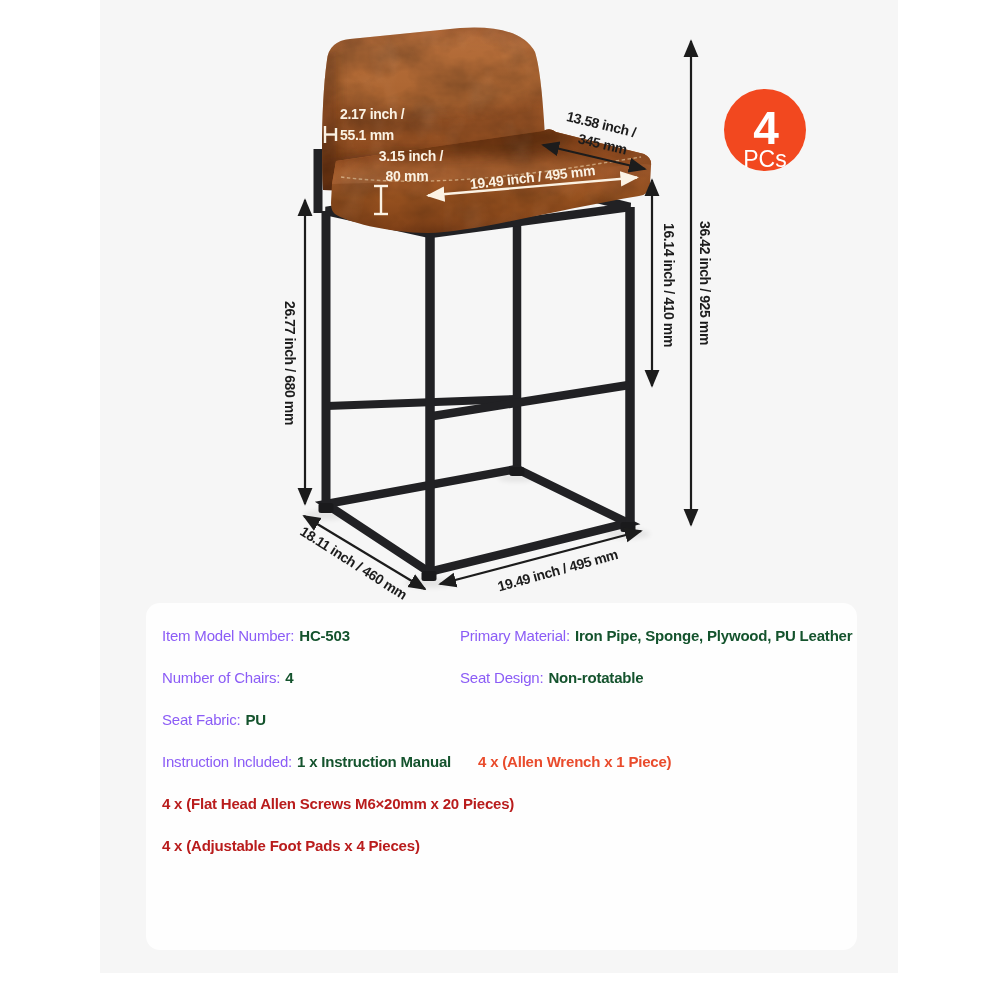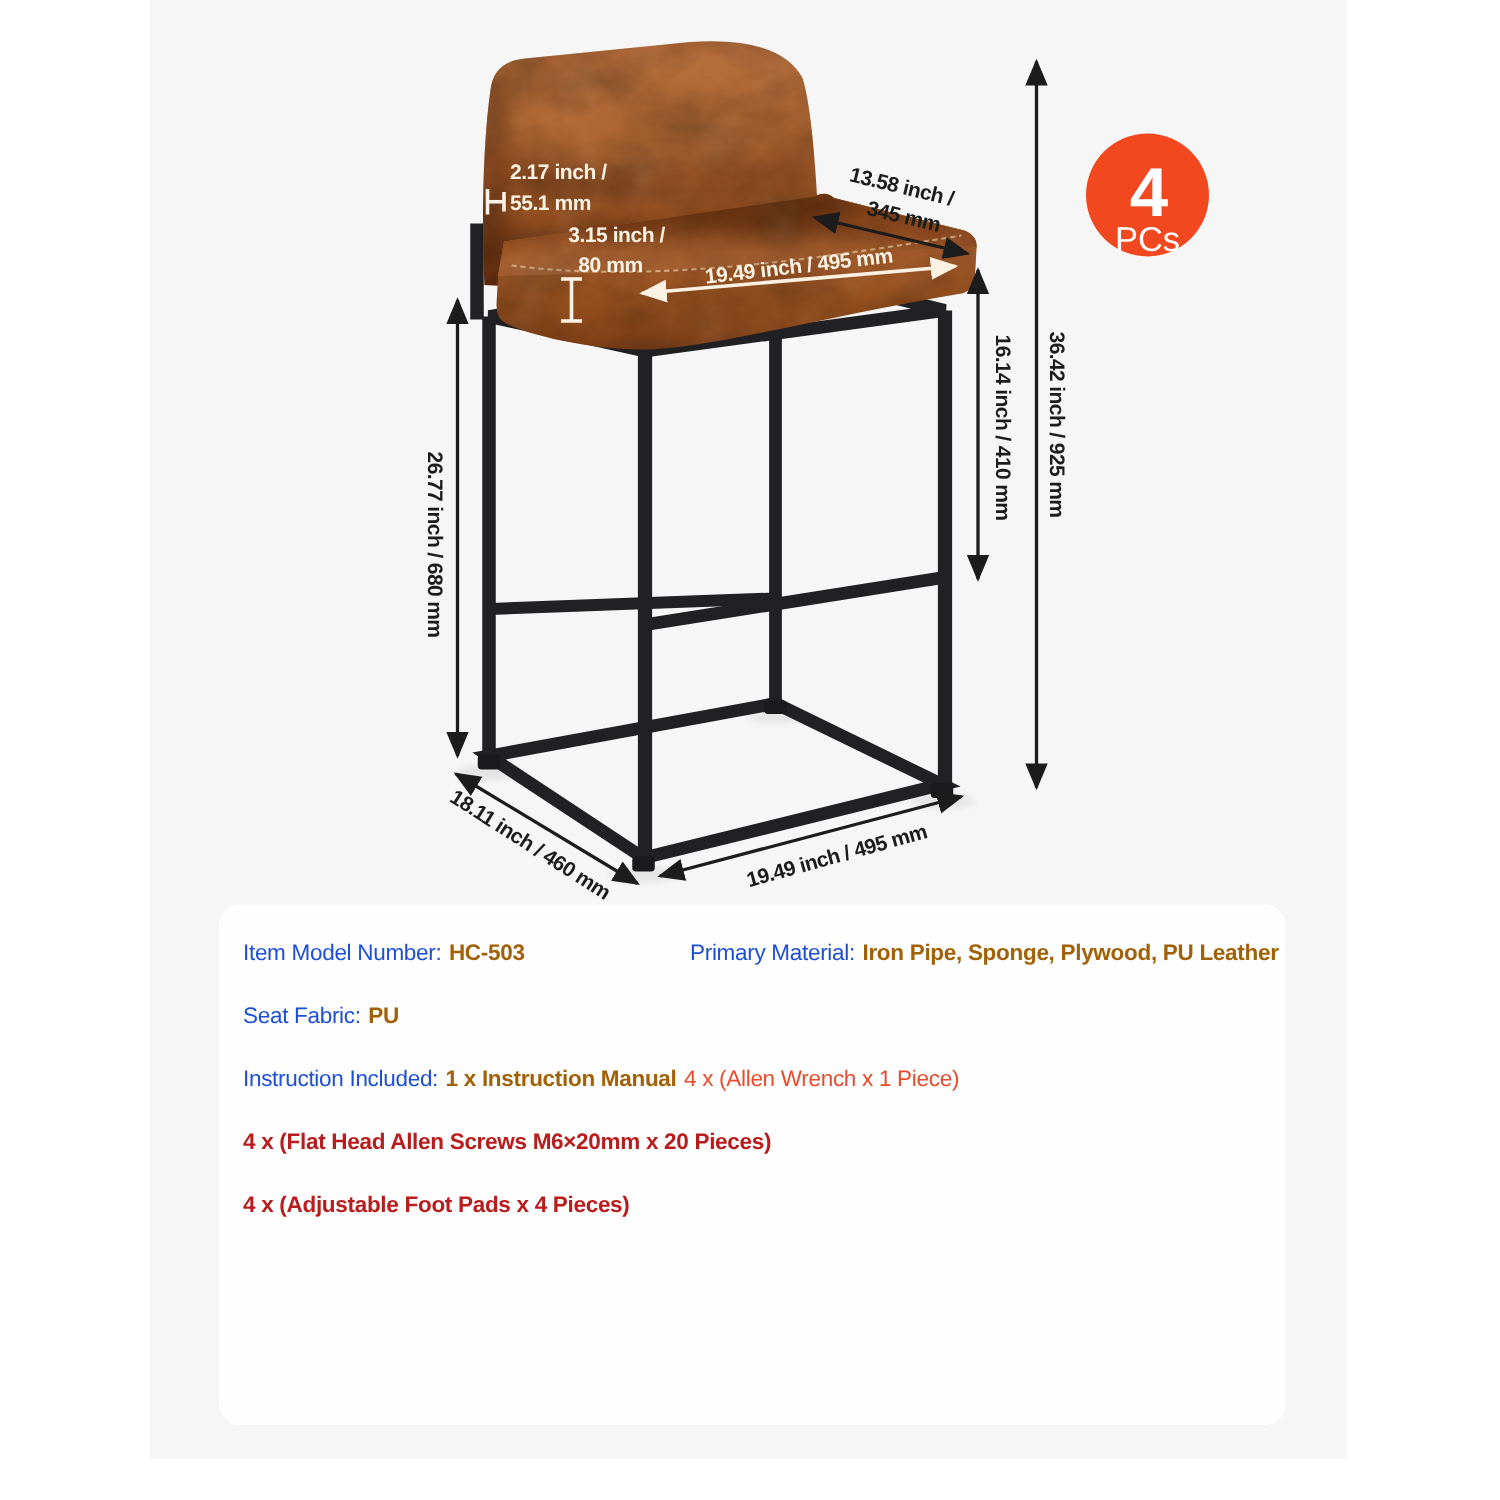--- a/index.html
+++ b/index.html
@@ -10,23 +10,23 @@
   .dimW{font-size:14px;font-weight:700;fill:#fbf2e3;letter-spacing:-0.3px;}
   .dimD{font-size:14px;font-weight:700;fill:#1c1c1c;letter-spacing:-0.4px;}
   .dline{stroke:#1c1c1c;stroke-width:2.2;fill:none;}
   .wline{stroke:#fbf2e3;stroke-width:2.4;fill:none;}
   
   #card{position:absolute;left:146px;top:603px;width:711px;height:347px;background:#fefefe;
         border-radius:14px;padding-top:11px;box-sizing:border-box;}
   .srow{height:42px;display:flex;align-items:center;padding-left:16px;font-size:15px;
         letter-spacing:-0.2px;white-space:nowrap;}
   .cell-l{width:298px;flex:none;white-space:nowrap;}
-  .lab{color:#1d4ed8;font-weight:400;}
-  .val{color:#a16207;font-weight:700;margin-left:5px;}
-  .val2{color:#e94b2c;font-weight:400;margin-left:5px;}
+  .lab{color:#8b5cf6;font-weight:400;}
+  .val{color:#14532d;font-weight:700;margin-left:5px;}
+  .val2{color:#e94b2c;font-weight:700;margin-left:27px;}
   .orangeline{color:#b91c1c;font-weight:700;}
 </style>
 </head>
 <body>
 
 <div id="stage">
   <div id="panel"></div>
 
   <svg id="scene" width="1000" height="1000" viewBox="0 0 1000 1000">
     <defs>
@@ -197,20 +197,28 @@
   <div id="card">
     <div class="srow">
       <div class="cell-l">
         <span class="lab">Item Model Number:</span><span class="val">HC-503</span>
       </div>
       <div class="cell-r">
         <span class="lab">Primary Material:</span><span class="val">Iron Pipe, Sponge, Plywood, PU Leather</span>
       </div>
     </div>
     <div class="srow">
+      <div class="cell-l">
+        <span class="lab">Number of Chairs:</span><span class="val">4</span>
+      </div>
+      <div class="cell-r">
+        <span class="lab">Seat Design:</span><span class="val">Non-rotatable</span>
+      </div>
+    </div>
+    <div class="srow">
       <div class="cell-r">
         <span class="lab">Seat Fabric:</span><span class="val">PU</span>
       </div>
     </div>
     <div class="srow">
       <span class="lab">Instruction Included:</span>
       <span class="val">1 x Instruction Manual</span>
       <span class="val2">4 x (Allen Wrench x 1 Piece)</span>
     </div>
     <div class="srow">

